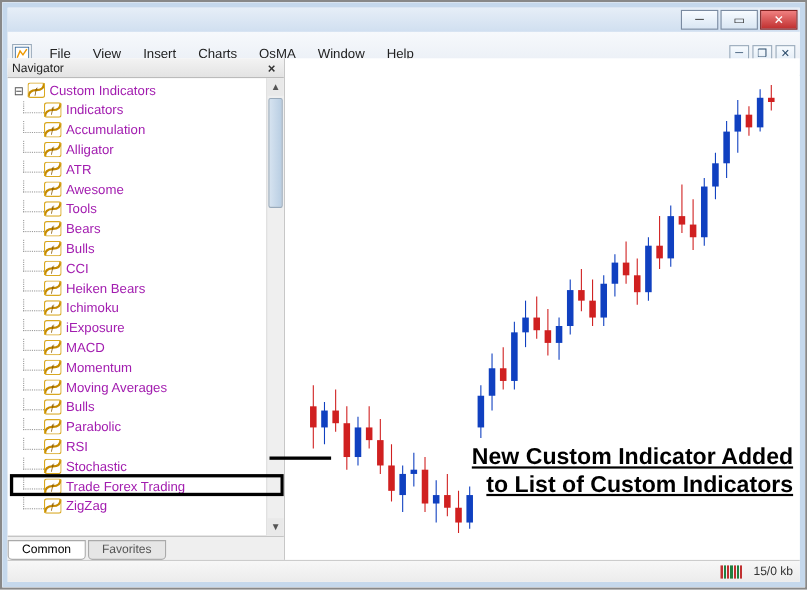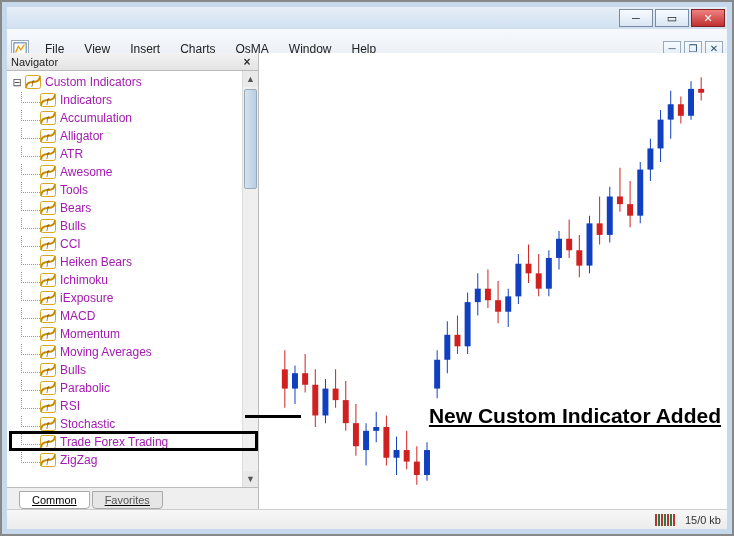--- a/index.html
+++ b/index.html
@@ -167,22 +167,21 @@
   position:absolute;
   border:3px solid #000;
   pointer-events:none;
 }
 
 .nav-tabs {
   height: 22px;
   background:#efefef;
   border-top:1px solid #bbb;
   display:flex; align-items:flex-end;
-  padding-left:12px;
-  text-decoration:underline;
+  padding-left:0;
 }
 .nav-tab {
   padding:2px 12px;
   font-size:11px;
   background:#fff;
   border:1px solid #aaa;
   border-top-left-radius:0; border-top-right-radius:0;
   border-bottom-left-radius:4px; border-bottom-right-radius:4px;
   margin-right:2px;
 }
@@ -593,20 +592,21 @@
             <line x1="429.7560975609756" y1="23.773584905660357" x2="429.7560975609756" y2="61.509433962264154" stroke="#1040c0" stroke-width="1"></line>
             <rect x="426.7560975609756" y="31.320754716981128" width="6" height="26.415094339622613" fill="#1040c0"></rect>
             <line x1="440" y1="20" x2="440" y2="42.641509433962256" stroke="#d02020" stroke-width="1"></line>
             <rect x="437" y="31.320754716981128" width="6" height="3.773584905660357" fill="#d02020"></rect>
           </svg>
       </div>
 
       <div class="annotation-line" style="left:-14px; width:56px; top:362px;"></div>
       <div class="annotation-text" style="left:46px; top:350px; right:6px;text-decoration:underline;">
         <div>New Custom Indicator Added</div>
+        <div>to List of Custom Indicators</div>
       </div>
     </div>
   </div>
 
   <div class="statusbar">
     <span class="spacer"></span>
     <span class="net-icon"></span>
     <span>15/0 kb</span>
   </div>
 

